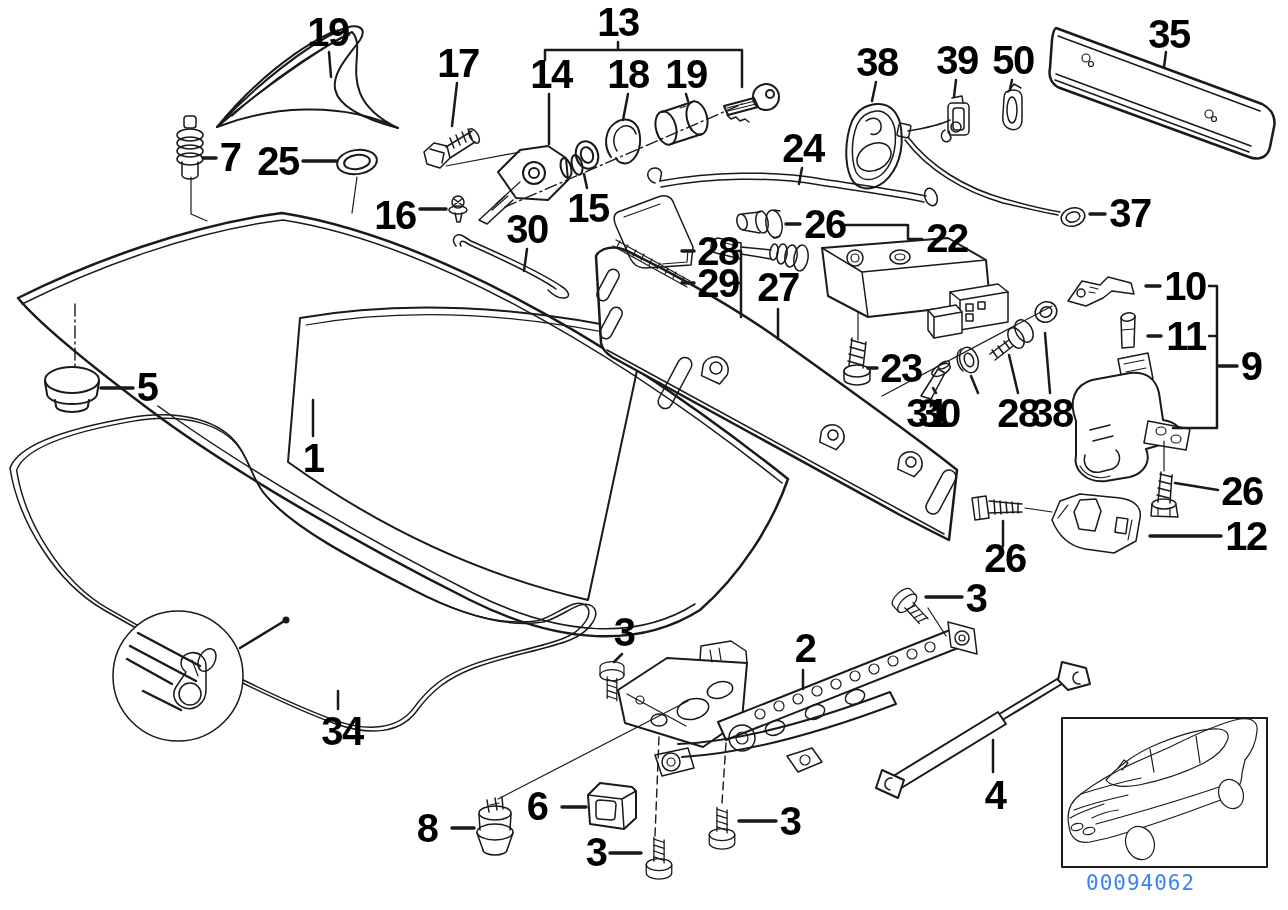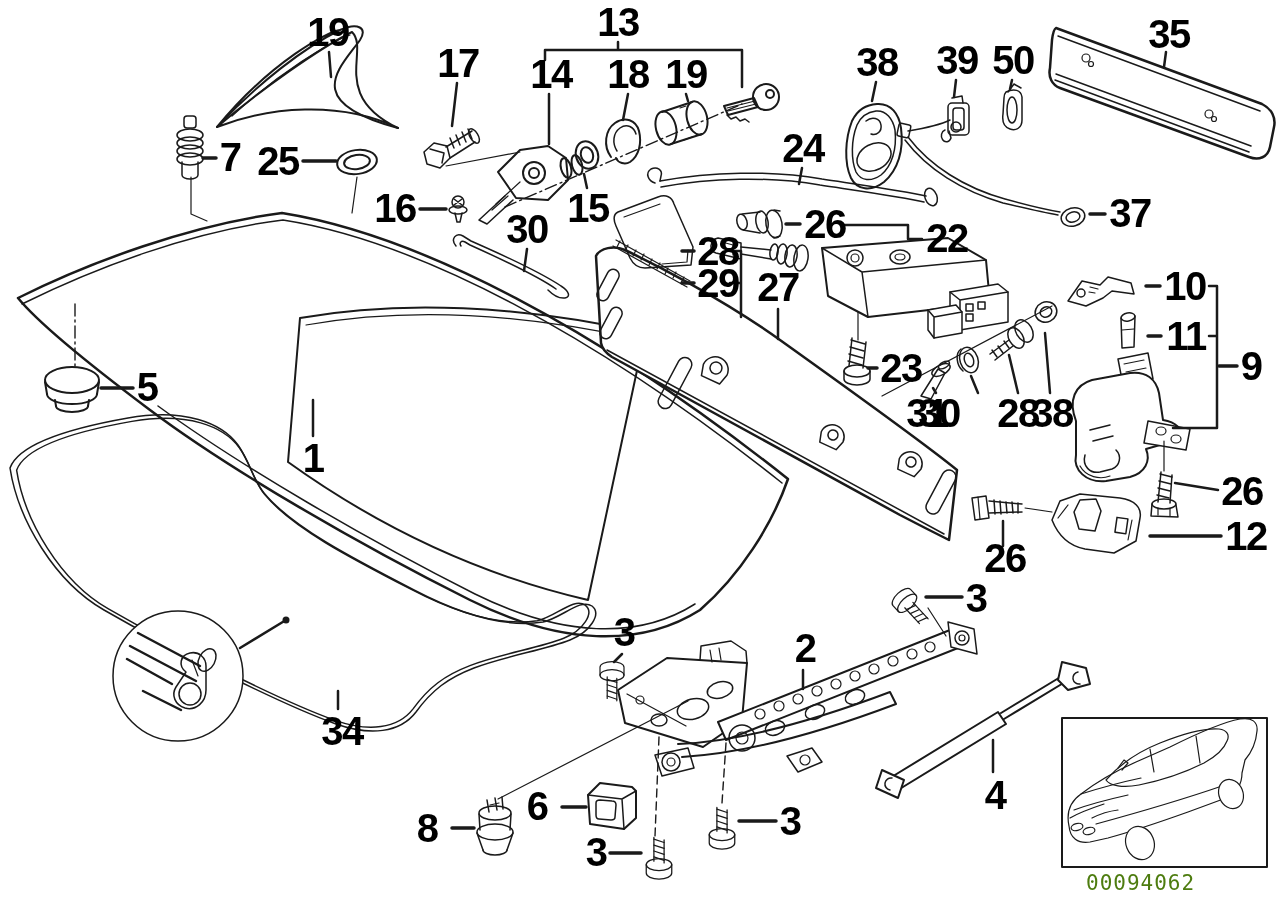--- a/index.html
+++ b/index.html
@@ -10,21 +10,21 @@
   .w{fill:#ffffff;}
   .blk{fill:#1a1a1a;stroke:none;}
   .s12{stroke-width:1.2;} .s15{stroke-width:1.5;} .s2{stroke-width:2;}
   .s25{stroke-width:2.5;} .s35{stroke-width:3.5;}
   .dash{stroke-dasharray:8 5;stroke-width:1.4;}
   .dashdot{stroke-dasharray:12 4 2 4;stroke-width:1.4;}
   .callout{position:absolute;transform:translate(-50%,-50%);
            font:700 40px/1 "Liberation Sans", sans-serif;letter-spacing:-1.5px;color:#000;
            white-space:nowrap;}
   .diagram-code{position:absolute;left:1086px;top:873px;
-                font:400 21px/1 "DejaVu Sans Mono", monospace;letter-spacing:1px;color:#4d7c0f;}
+                font:400 21px/1 "DejaVu Sans Mono", monospace;letter-spacing:1px;color:#3b82f6;}
 </style>
 </head>
 <body>
 
 <div class="stage">
 
 <svg width="1288" height="910" viewBox="0 0 1288 910">
 
   <g>
     <path class="w s25" d="M 282 213 C 420 235 600 330 788 479 C 772 525 740 575 700 610
@@ -532,21 +532,21 @@
     </g>
     <path class="dashdot" d="M 75 304 L 75 366"></path>
     <path class="dash" d="M 659 737 L 655 836"></path>
     <path class="dash" d="M 726 743 L 722 803"></path>
   </g>
 </svg>
 
   <div class="callout" style="left:328px;top:32px">19</div>
   <div class="callout" style="left:230px;top:157px">7</div>
   <div class="callout" style="left:278px;top:161px">25</div>
-  <div class="callout" style="left:395px;top:208px">16</div>
+  <div class="callout" style="left:395px;top:215px">16</div>
   <div class="callout" style="left:458px;top:63px">17</div>
   <div class="callout" style="left:618px;top:22px">13</div>
   <div class="callout" style="left:551px;top:74px">14</div>
   <div class="callout" style="left:628px;top:74px">18</div>
   <div class="callout" style="left:686px;top:74px">19</div>
   <div class="callout" style="left:588px;top:208px">15</div>
   <div class="callout" style="left:527px;top:229px">30</div>
   <div class="callout" style="left:803px;top:148px">24</div>
   <div class="callout" style="left:877px;top:62px">38</div>
   <div class="callout" style="left:957px;top:60px">39</div>

